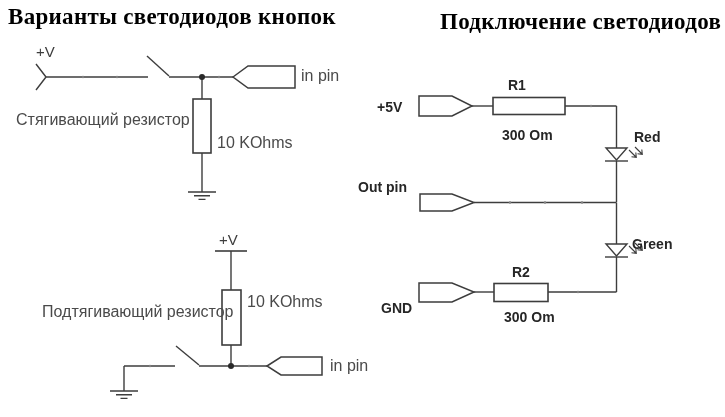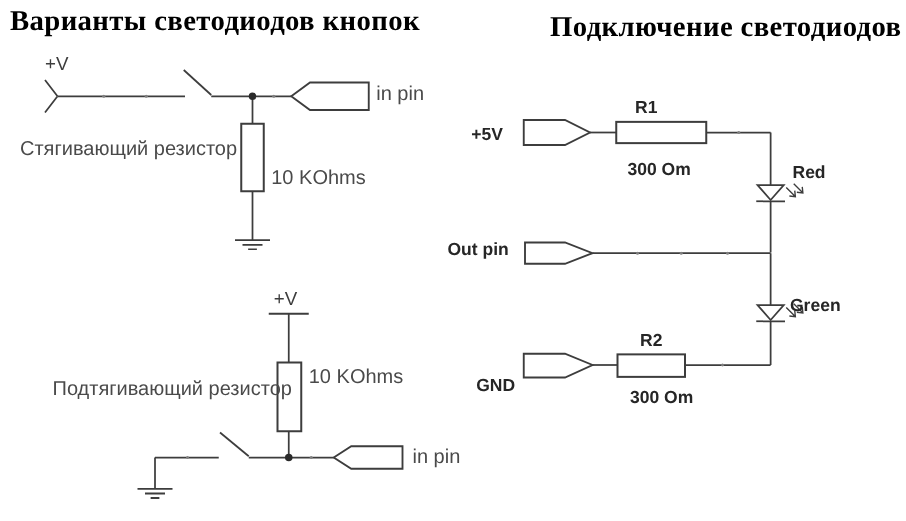--- a/index.html
+++ b/index.html
@@ -126,21 +126,21 @@
   <div class="abs lbl" style="left:16px; top:111px;">Стягивающий резистор</div>
   <div class="abs lbl" style="left:217px; top:134px;">10 KOhms</div>
   <div class="abs lbl" style="left:301px; top:67px;">in pin</div>
 
   <div class="abs lbl-sm" style="left:219px; top:231px;">+V</div>
   <div class="abs lbl" style="left:42px; top:303px;">Подтягивающий резистор</div>
   <div class="abs lbl" style="left:247px; top:293px;">10 KOhms</div>
   <div class="abs lbl" style="left:330px; top:357px;">in pin</div>
 
   <div class="abs lbl-b" style="left:377px; top:99px;">+5V</div>
-  <div class="abs lbl-b" style="left:358px; top:191px;">Out pin</div>
+  <div class="abs lbl-b" style="left:358px; top:179px;">Out pin</div>
   <div class="abs lbl-b" style="left:381px; top:300px;">GND</div>
 
   <div class="abs lbl-b" style="left:508px; top:77px;">R1</div>
   <div class="abs lbl-b" style="left:502px; top:127px;">300 Om</div>
   <div class="abs lbl-b" style="left:512px; top:264px;">R2</div>
   <div class="abs lbl-b" style="left:504px; top:309px;">300 Om</div>
 
   <div class="abs lbl-b" style="left:634px; top:129px;">Red</div>
   <div class="abs lbl-b" style="left:632px; top:236px;">Green</div>
 

